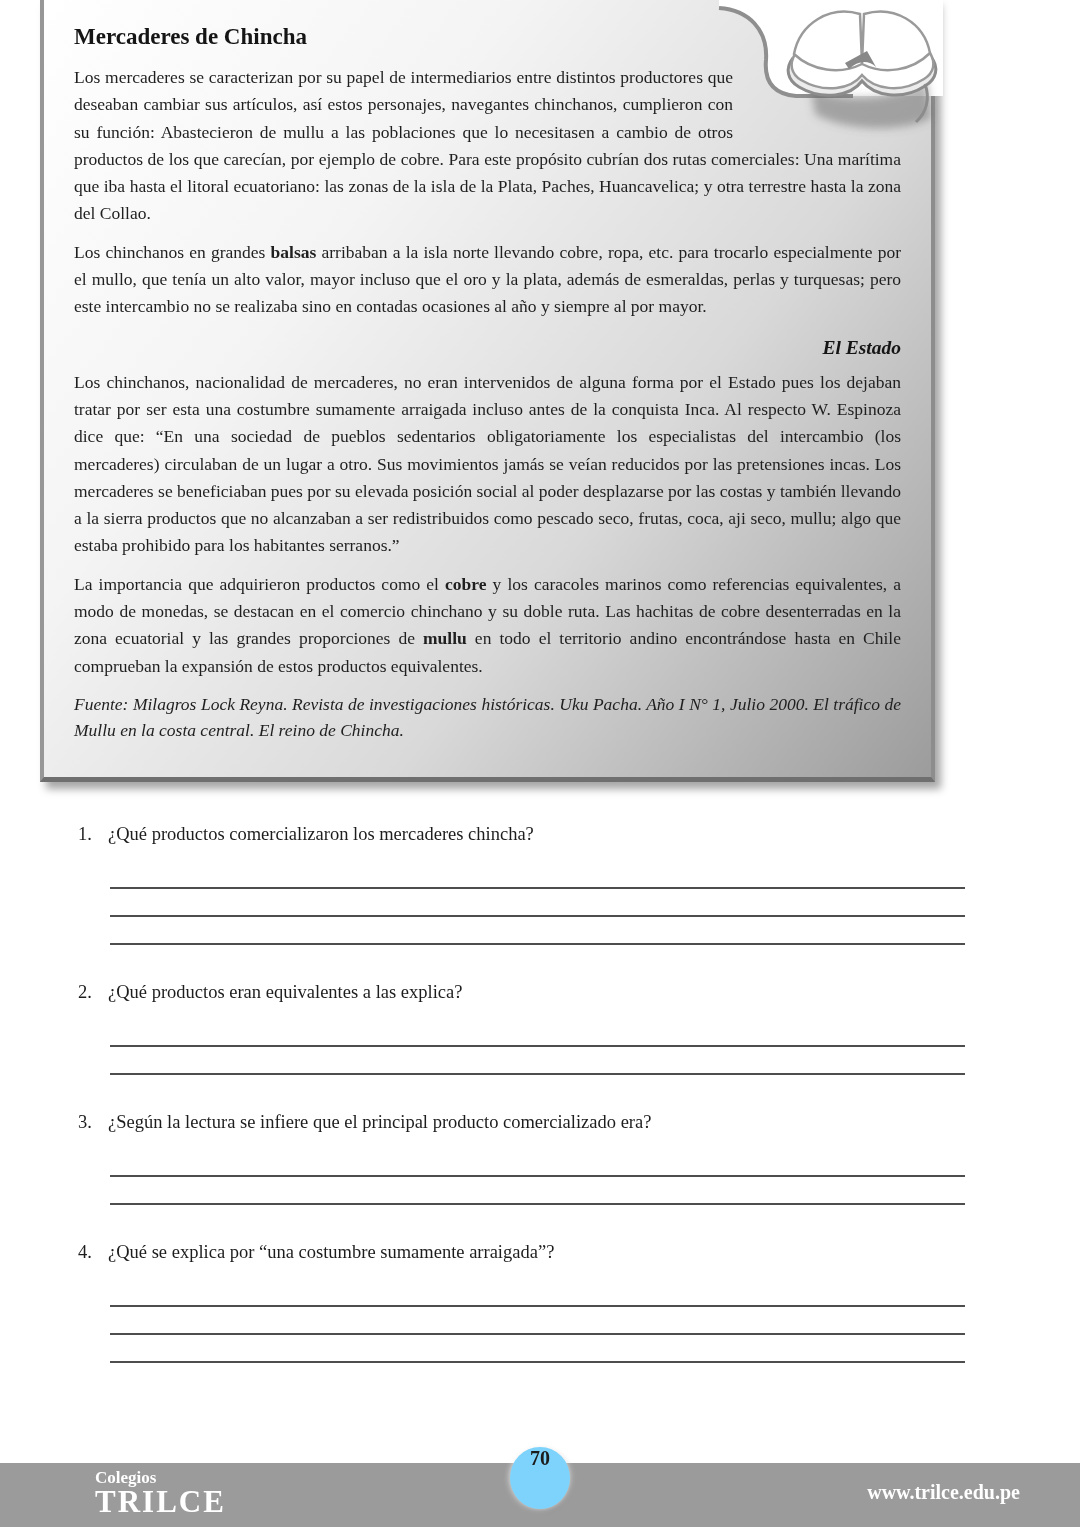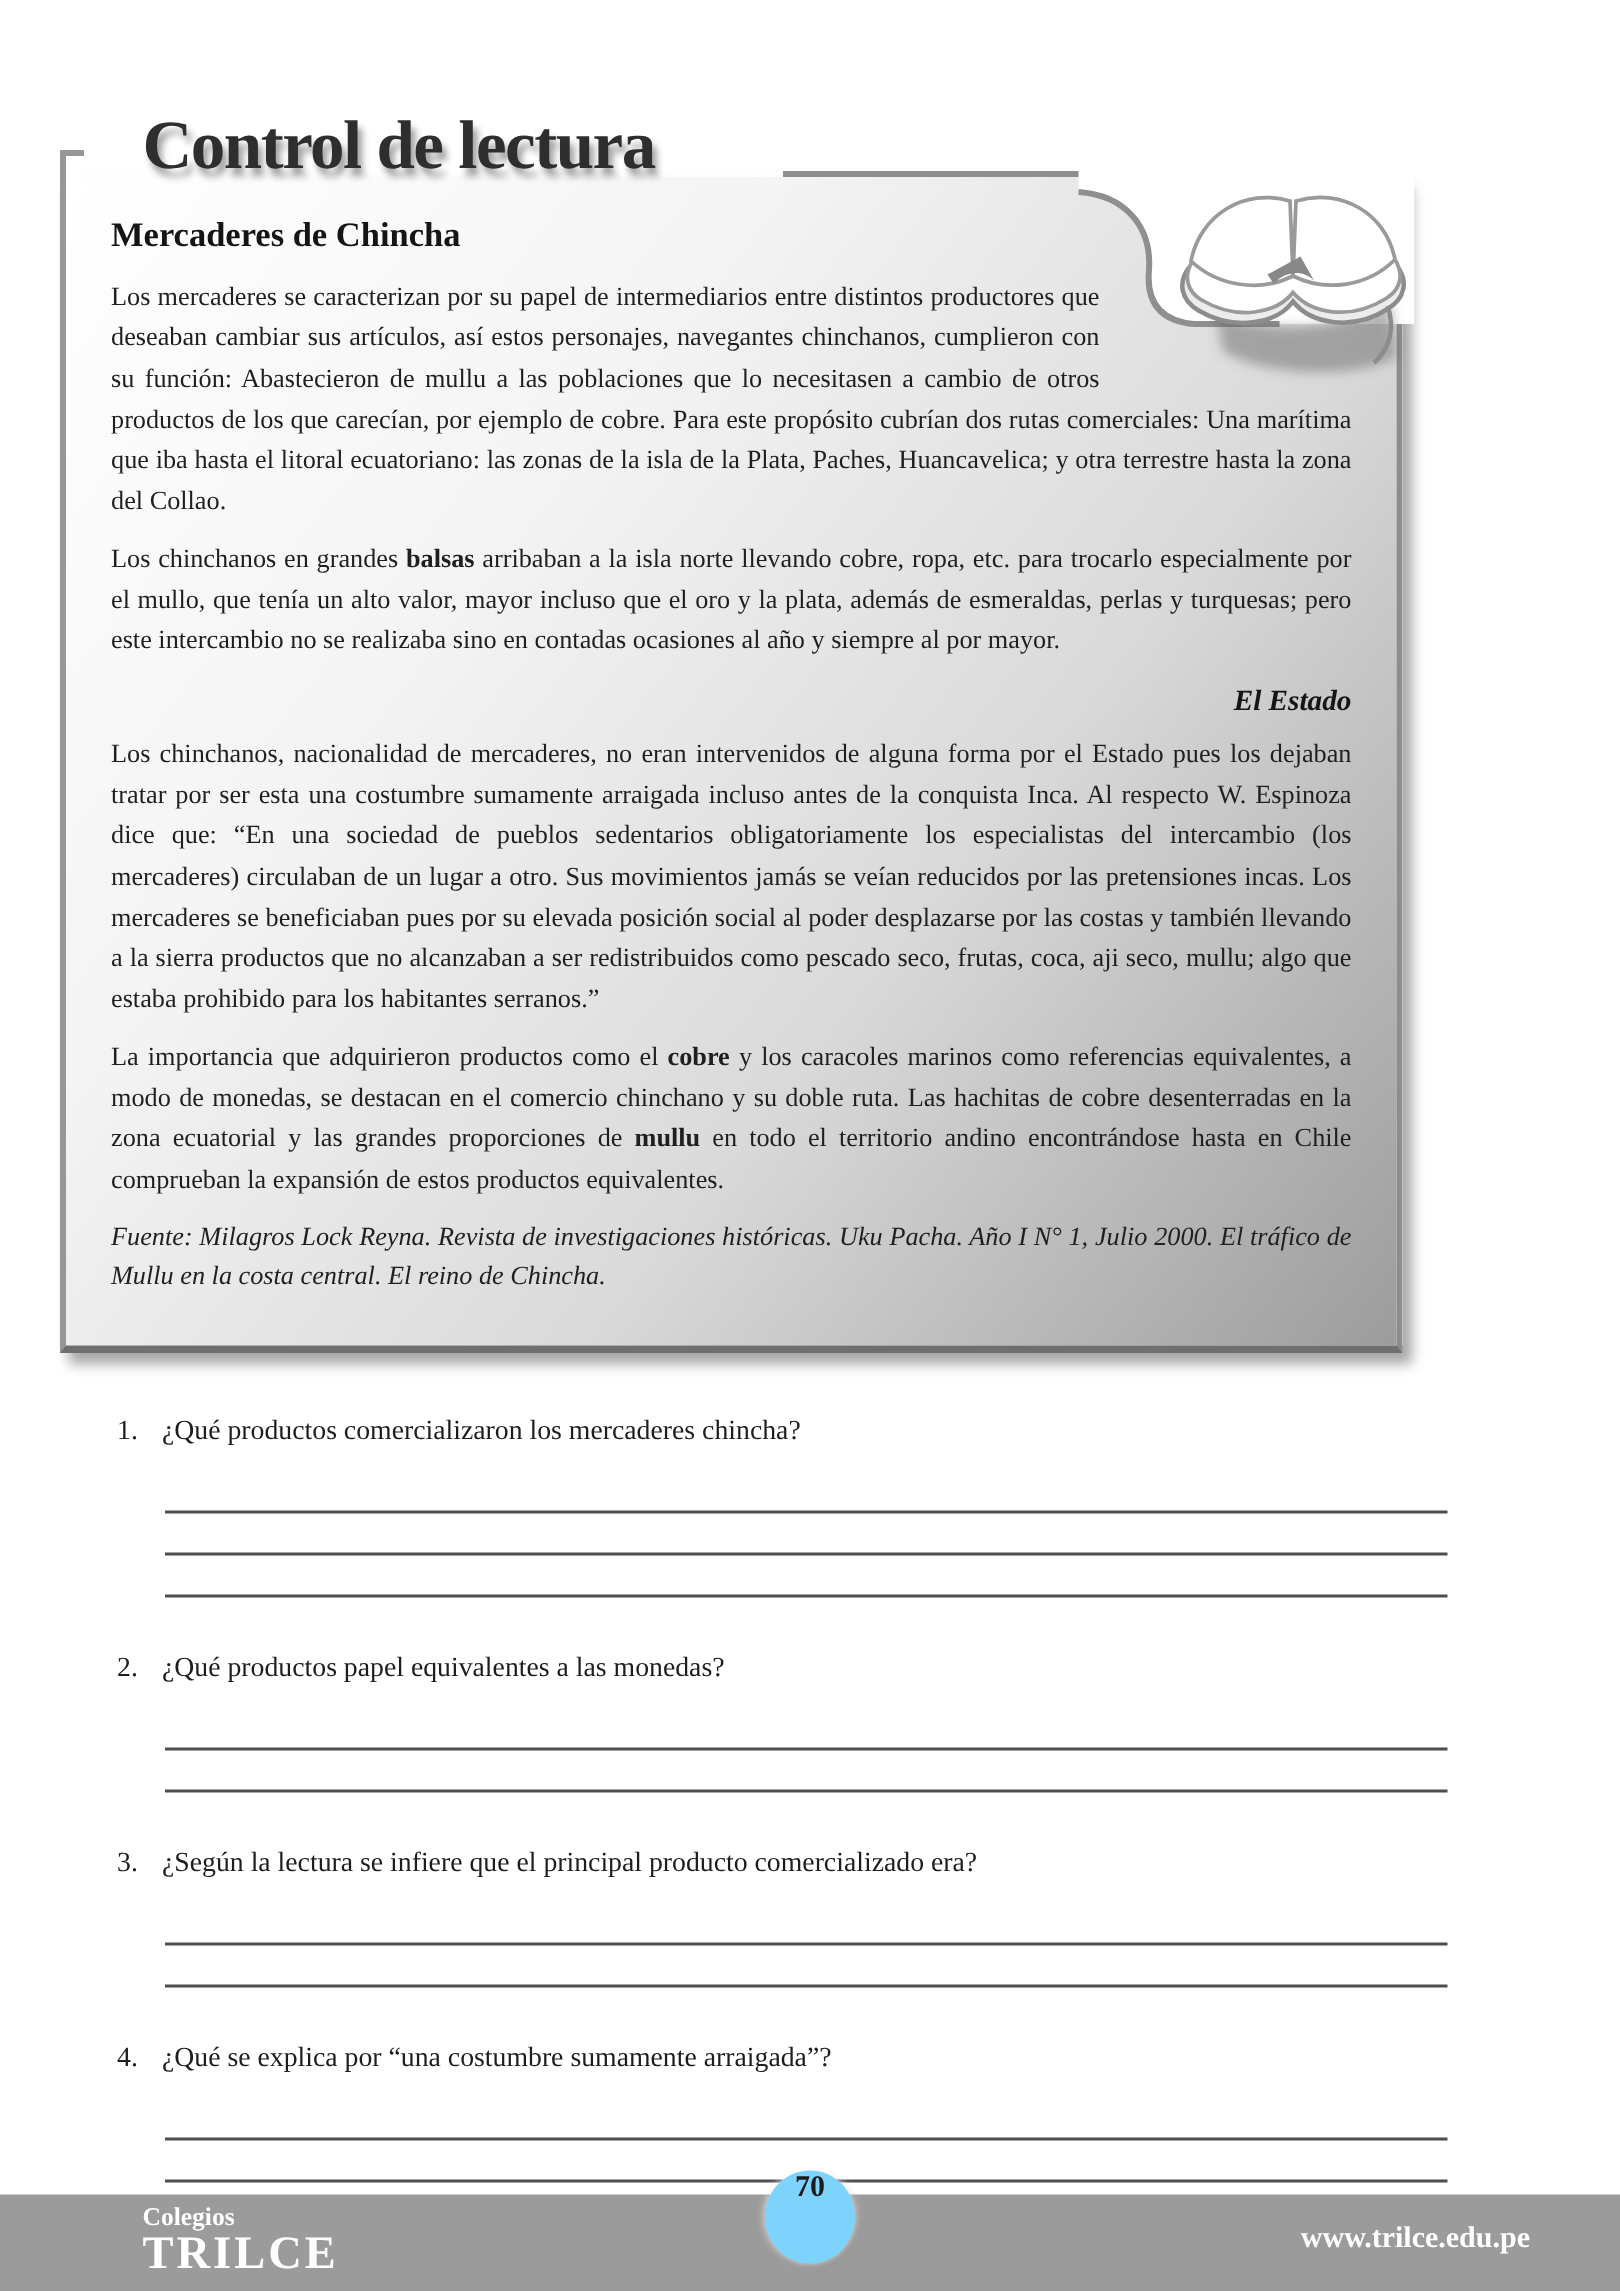--- a/index.html
+++ b/index.html
@@ -104,21 +104,20 @@
   .website{
     position:absolute;right:60px;top:18px;color:#ffffff;font-size:20px;font-weight:bold;
   }
 </style>
 </head>
 <body>
 
 <div class="page">
 
 
-  <h1 class="page-title">Control de lectura</h1>
 
   <div class="reading-box">
     <div class="box-top-line"></div>
     <div class="box-corner-bracket"></div>
 
     <svg class="open-book" viewBox="0 0 232 192" aria-hidden="true">
       <defs>
         <filter id="soft" x="-40%" y="-40%" width="180%" height="180%">
           <feGaussianBlur stdDeviation="4"></feGaussianBlur>
         </filter>
@@ -163,21 +162,21 @@
         </div>
         <div class="answer-lines">
           <div class="answer-line"></div>
           <div class="answer-line"></div>
           <div class="answer-line"></div>
         </div>
       </div>
       <div class="question">
         <div class="q-head">
           <span class="q-num">2.</span>
-          <span class="q-text">¿Qué productos papel equivalentes a las monedas?</span>
+          <span class="q-text">¿Qué productos eran equivalentes a las explica?</span>
         </div>
         <div class="answer-lines">
           <div class="answer-line"></div>
           <div class="answer-line"></div>
         </div>
       </div>
       <div class="question">
         <div class="q-head">
           <span class="q-num">3.</span>
           <span class="q-text">¿Según la lectura se infiere que el principal producto comercializado era?</span>

